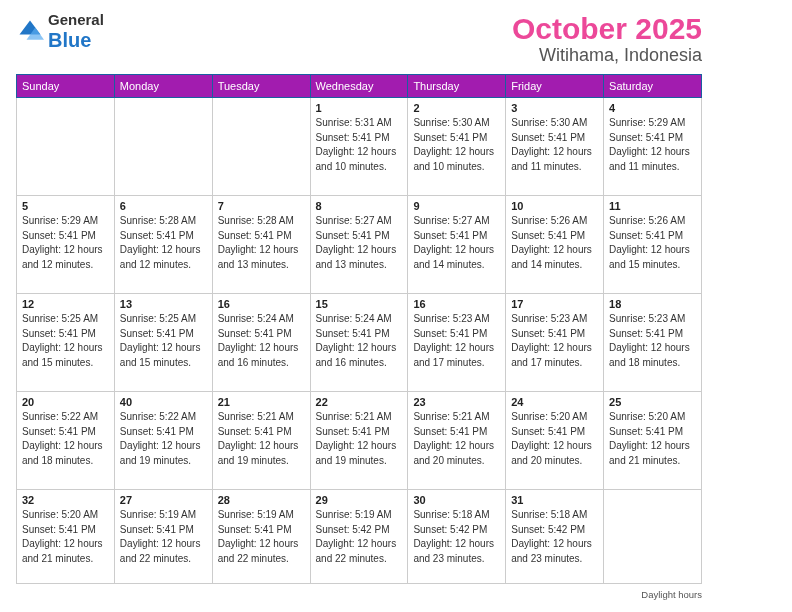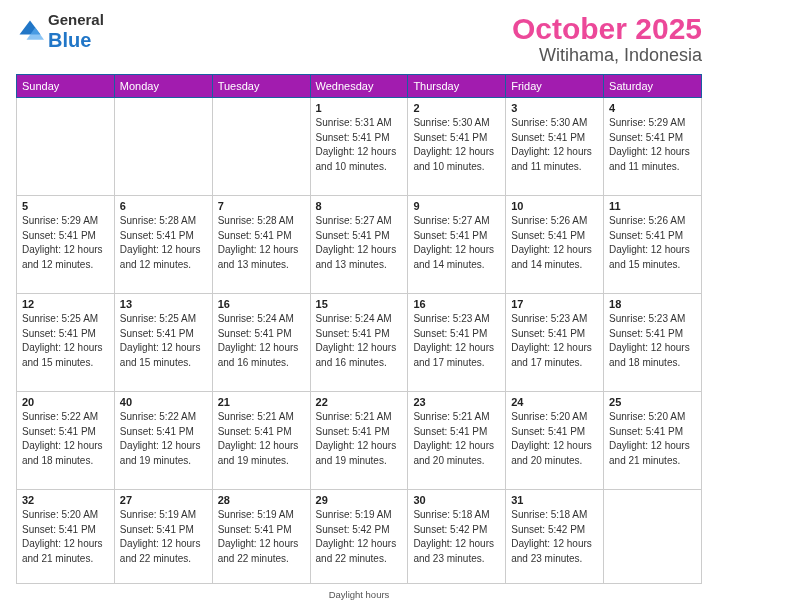--- a/index.html
+++ b/index.html
@@ -98,21 +98,21 @@
       color: #333;
       line-height: 1.45;
     }
     .empty-cell {
       background: #f8f8f8;
     }
     .footer {
       margin-top: 5px;
       font-size: 9.5px;
       color: #555;
-      text-align: center;
+      text-align: right;
     }
     table {
       border-collapse: collapse;
       width: 100%;
     }
   </style>
 </head>
 <body>
 
 <div class="page">

